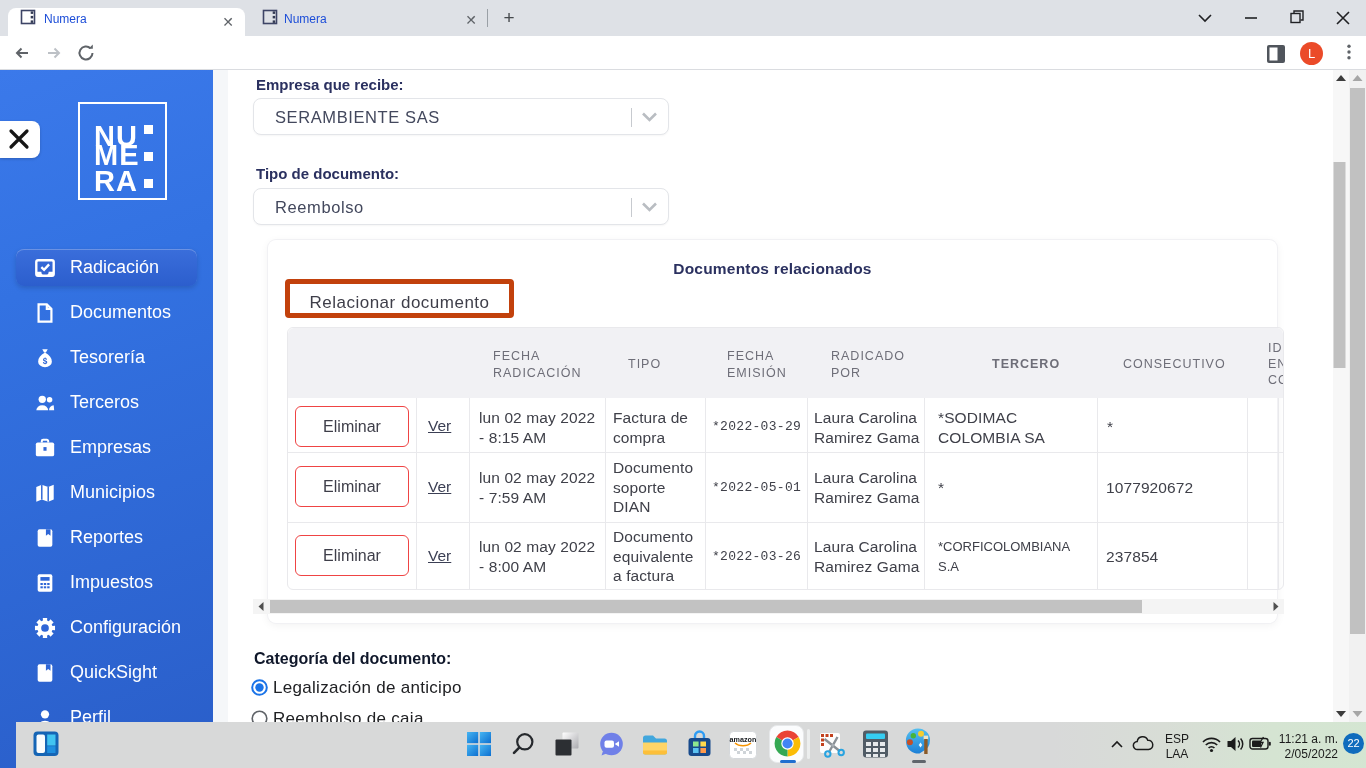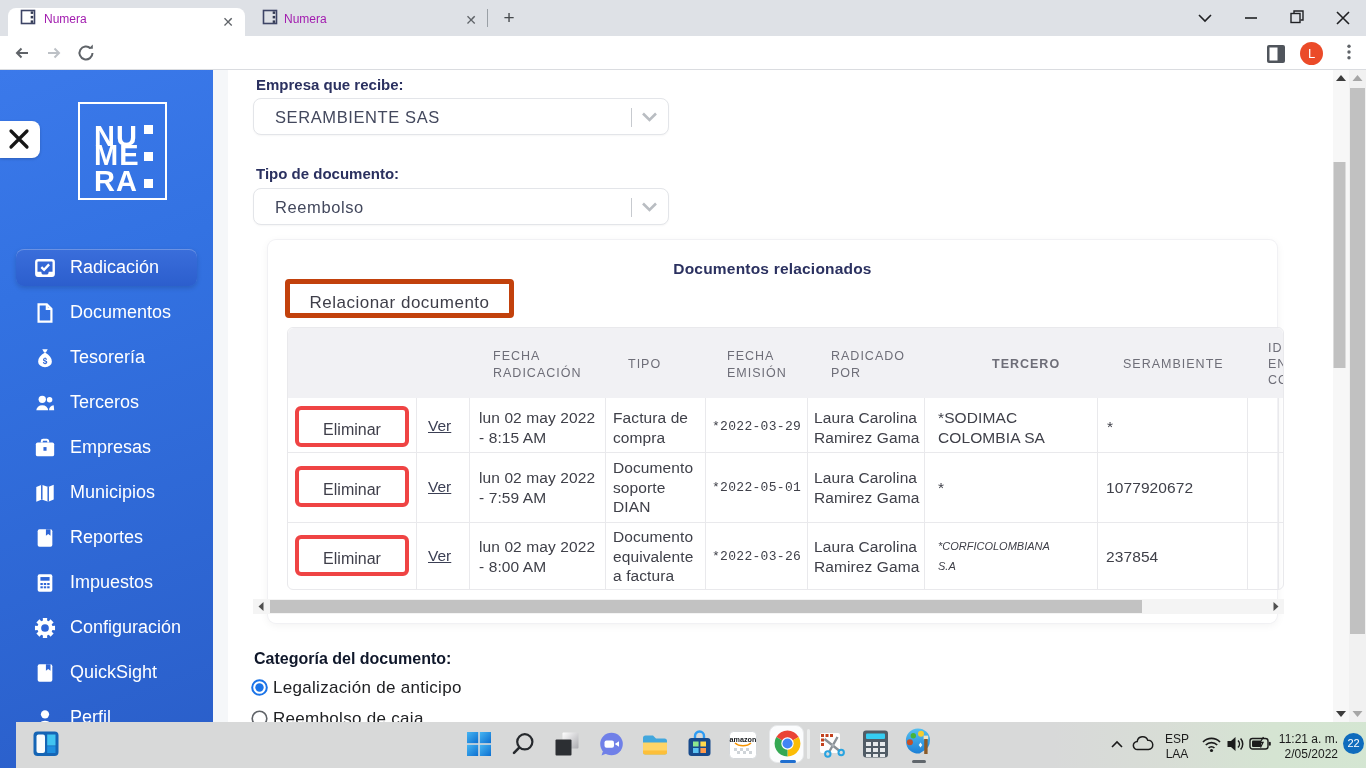--- a/index.html
+++ b/index.html
@@ -3,21 +3,21 @@
 <meta charset="utf-8">
 <style>
 * { margin:0; padding:0; box-sizing:border-box; }
 html,body { width:1366px; height:768px; overflow:hidden; font-family:"Liberation Sans", sans-serif; background:#fff; }
 #stage { position:relative; width:1366px; height:768px; }
 
 
 #tabstrip { position:absolute; left:0; top:0; width:1366px; height:36px; background:#dee1e6; }
 .tab-active { position:absolute; left:8px; top:8px; width:237px; height:28px; background:#fff; border-radius:8px 8px 0 0; }
 .tab-fav { position:absolute; left:12px; top:6px; width:16px; height:16px; }
-.tab-title { position:absolute; left:36px; top:4px; font-size:12px; color:#a21caf; }
+.tab-title { position:absolute; left:36px; top:4px; font-size:12px; color:#1d4ed8; }
 .tab-close { position:absolute; right:8px; top:5px; width:18px; height:18px; color:#5f6368; font-size:14px; text-align:center; line-height:18px; }
 .tab2 { position:absolute; left:248px; top:0; width:238px; height:35px; }
 .tabdiv { position:absolute; left:487px; top:9px; width:1px; height:18px; background:#9aa0a6; }
 .newtab { position:absolute; left:498px; top:7px; width:22px; height:22px; color:#45494d; font-size:19px; line-height:21px; text-align:center; font-weight:400;}
 .winctl { position:absolute; top:0; height:36px; width:46px; color:#202124; text-align:center; }
 #toolbar { position:absolute; left:0; top:36px; width:1366px; height:34px; background:#fff; border-bottom:1px solid #dadce0; }
 .navic { position:absolute; top:3px; width:28px; height:28px; }
 #omnibox { position:absolute; left:110px; top:4px; width:1146px; height:26px; border-radius:13px; background:#f1f3f4; }
 #urltext { position:absolute; left:34px; top:5px; font-size:14px; color:#202124; }
 #urltext span { color:#5f6368; }
@@ -47,21 +47,21 @@
 
 #card { position:absolute; left:55px; top:170px; width:1009px; height:383px; background:#fff; border-radius:8px; box-shadow:0 0 0 1px #f1f1f4, 0 2px 10px rgba(0,0,0,.06); }
 #cardtitle { position:absolute; left:55px; top:190px; width:1009px; text-align:center; font-size:15.5px; font-weight:bold; color:#2b3160; letter-spacing:.2px; }
 #relbtn { position:absolute; left:72px; top:209px; width:229px; height:39px; background:#fff; border:5px solid #c2410c; border-radius:4px; font-size:17px; color:#3e3e49; text-align:center; line-height:37px; letter-spacing:.5px; }
 #tbl { position:absolute; left:74px; top:257px; width:997px; height:263px; border:1px solid #e9e9ec; border-radius:6px; overflow:hidden; }
 #tblhead { position:absolute; left:0; top:0; width:995px; height:70px; background:#f1f1f4; border-radius:6px 6px 0 0; }
 .hl { position:absolute; font-size:12.5px; color:#6e6e78; letter-spacing:1px; line-height:17px; }
 .gv { position:absolute; top:70px; width:1px; height:192px; background:#e9e9ec; z-index:3; }
 .gh { position:absolute; left:0; width:995px; height:1px; background:#e9e9ec; z-index:3; }
 .cell { position:absolute; font-size:15.5px; color:#3f4049; line-height:19.5px; letter-spacing:.1px; }
-.elbtn { position:absolute; width:114px; height:41px; border:4px solid #ef4444; border-radius:6px; background:#fff; text-align:center; line-height:39px; font-size:16px; color:#3e3e49; }
+.elbtn { position:absolute; width:114px; height:41px; border:1px solid #ef4444; border-radius:6px; background:#fff; text-align:center; line-height:39px; font-size:16px; color:#3e3e49; }
 .ver { position:absolute; text-decoration:underline; color:#3b3f54; font-size:15.5px; }
 .mono { position:absolute; font-family:"Liberation Mono", monospace; font-size:13px; color:#3f4049; letter-spacing:.3px; }
 #hscroll { position:absolute; left:40px; top:529px; width:1031px; height:15px; }
 
 .radiolabel { position:absolute; left:41px; font-size:16px; font-weight:bold; color:#0f172a; }
 .radiorow { position:absolute; left:38px; font-size:17px; color:#202124; letter-spacing:.3px; }
 
 
 #innersb { position:absolute; left:1333px; top:0; width:16px; height:652px; background:#f8f8f8; }
 #outersb { position:absolute; left:1349px; top:0; width:17px; height:652px; background:#f1f1f1; }
@@ -157,21 +157,21 @@
       <div id="card"></div>
       <div id="cardtitle">Documentos relacionados</div>
       <div id="relbtn">Relacionar documento</div>
       <div id="tbl">
         <div id="tblhead"></div>
         <div class="hl" style="left:205px;top:20px;">FECHA<br>RADICACIÓN</div>
         <div class="hl" style="left:340px;top:28px;">TIPO</div>
         <div class="hl" style="left:439px;top:20px;">FECHA<br>EMISIÓN</div>
         <div class="hl" style="left:543px;top:20px;">RADICADO<br>POR</div>
         <div class="hl" style="left:704px;top:28px;font-weight:bold;">TERCERO</div>
-        <div class="hl" style="left:835px;top:28px;">SERAMBIENTE</div>
+        <div class="hl" style="left:835px;top:28px;">CONSECUTIVO</div>
         <div class="hl" style="left:980px;top:12px;line-height:16px;white-space:nowrap;">ID<br>EN<br>CONT</div>
         <div class="gv" style="left:128px;"></div>
         <div class="gv" style="left:181px;"></div>
         <div class="gv" style="left:317px;"></div>
         <div class="gv" style="left:417px;"></div>
         <div class="gv" style="left:519px;"></div>
         <div class="gv" style="left:636px;"></div>
         <div class="gv" style="left:809px;"></div>
         <div class="gv" style="left:959px;"></div>
         <div class="gv" style="left:990px;"></div>
@@ -195,21 +195,21 @@
         <div class="cell" style="left:526px;top:140px;">Laura Carolina<br>Ramirez Gama</div>
         <div class="cell" style="left:650px;top:150px;">*</div>
         <div class="cell" style="left:818px;top:150px;">1077920672</div>
 
         <div class="elbtn" style="left:7px;top:207px;">Eliminar</div>
         <div class="ver" style="left:140px;top:219px;">Ver</div>
         <div class="cell" style="left:191px;top:209px;">lun 02 may 2022<br>- 8:00 AM</div>
         <div class="cell" style="left:325px;top:199px;">Documento<br>equivalente<br>a factura</div>
         <div class="mono" style="left:424px;top:221px;">*2022-03-26</div>
         <div class="cell" style="left:526px;top:209px;">Laura Carolina<br>Ramirez Gama</div>
-        <div class="cell" style="left:650px;top:209px;font-size:11px;letter-spacing:0;font-style:italic;">*CORFICOLOMBIANA<br>S.A</div>
+        <div class="cell" style="left:650px;top:209px;font-size:13px;letter-spacing:0;">*CORFICOLOMBIANA<br>S.A</div>
         <div class="cell" style="left:818px;top:219px;">237854</div>
       </div>
       <div id="hscroll">
         <svg width="1031" height="15">
           <rect x="0" y="0" width="1031" height="15" fill="#f4f4f4"></rect>
           <path d="M10.5 3 l-5 4.5 5 4.5 z" fill="#505050"></path>
           <path d="M1020.5 3 l5 4.5 -5 4.5 z" fill="#505050"></path>
           <rect x="17" y="1" width="872" height="13" fill="#c2c2c2"></rect>
         </svg>
       </div>

